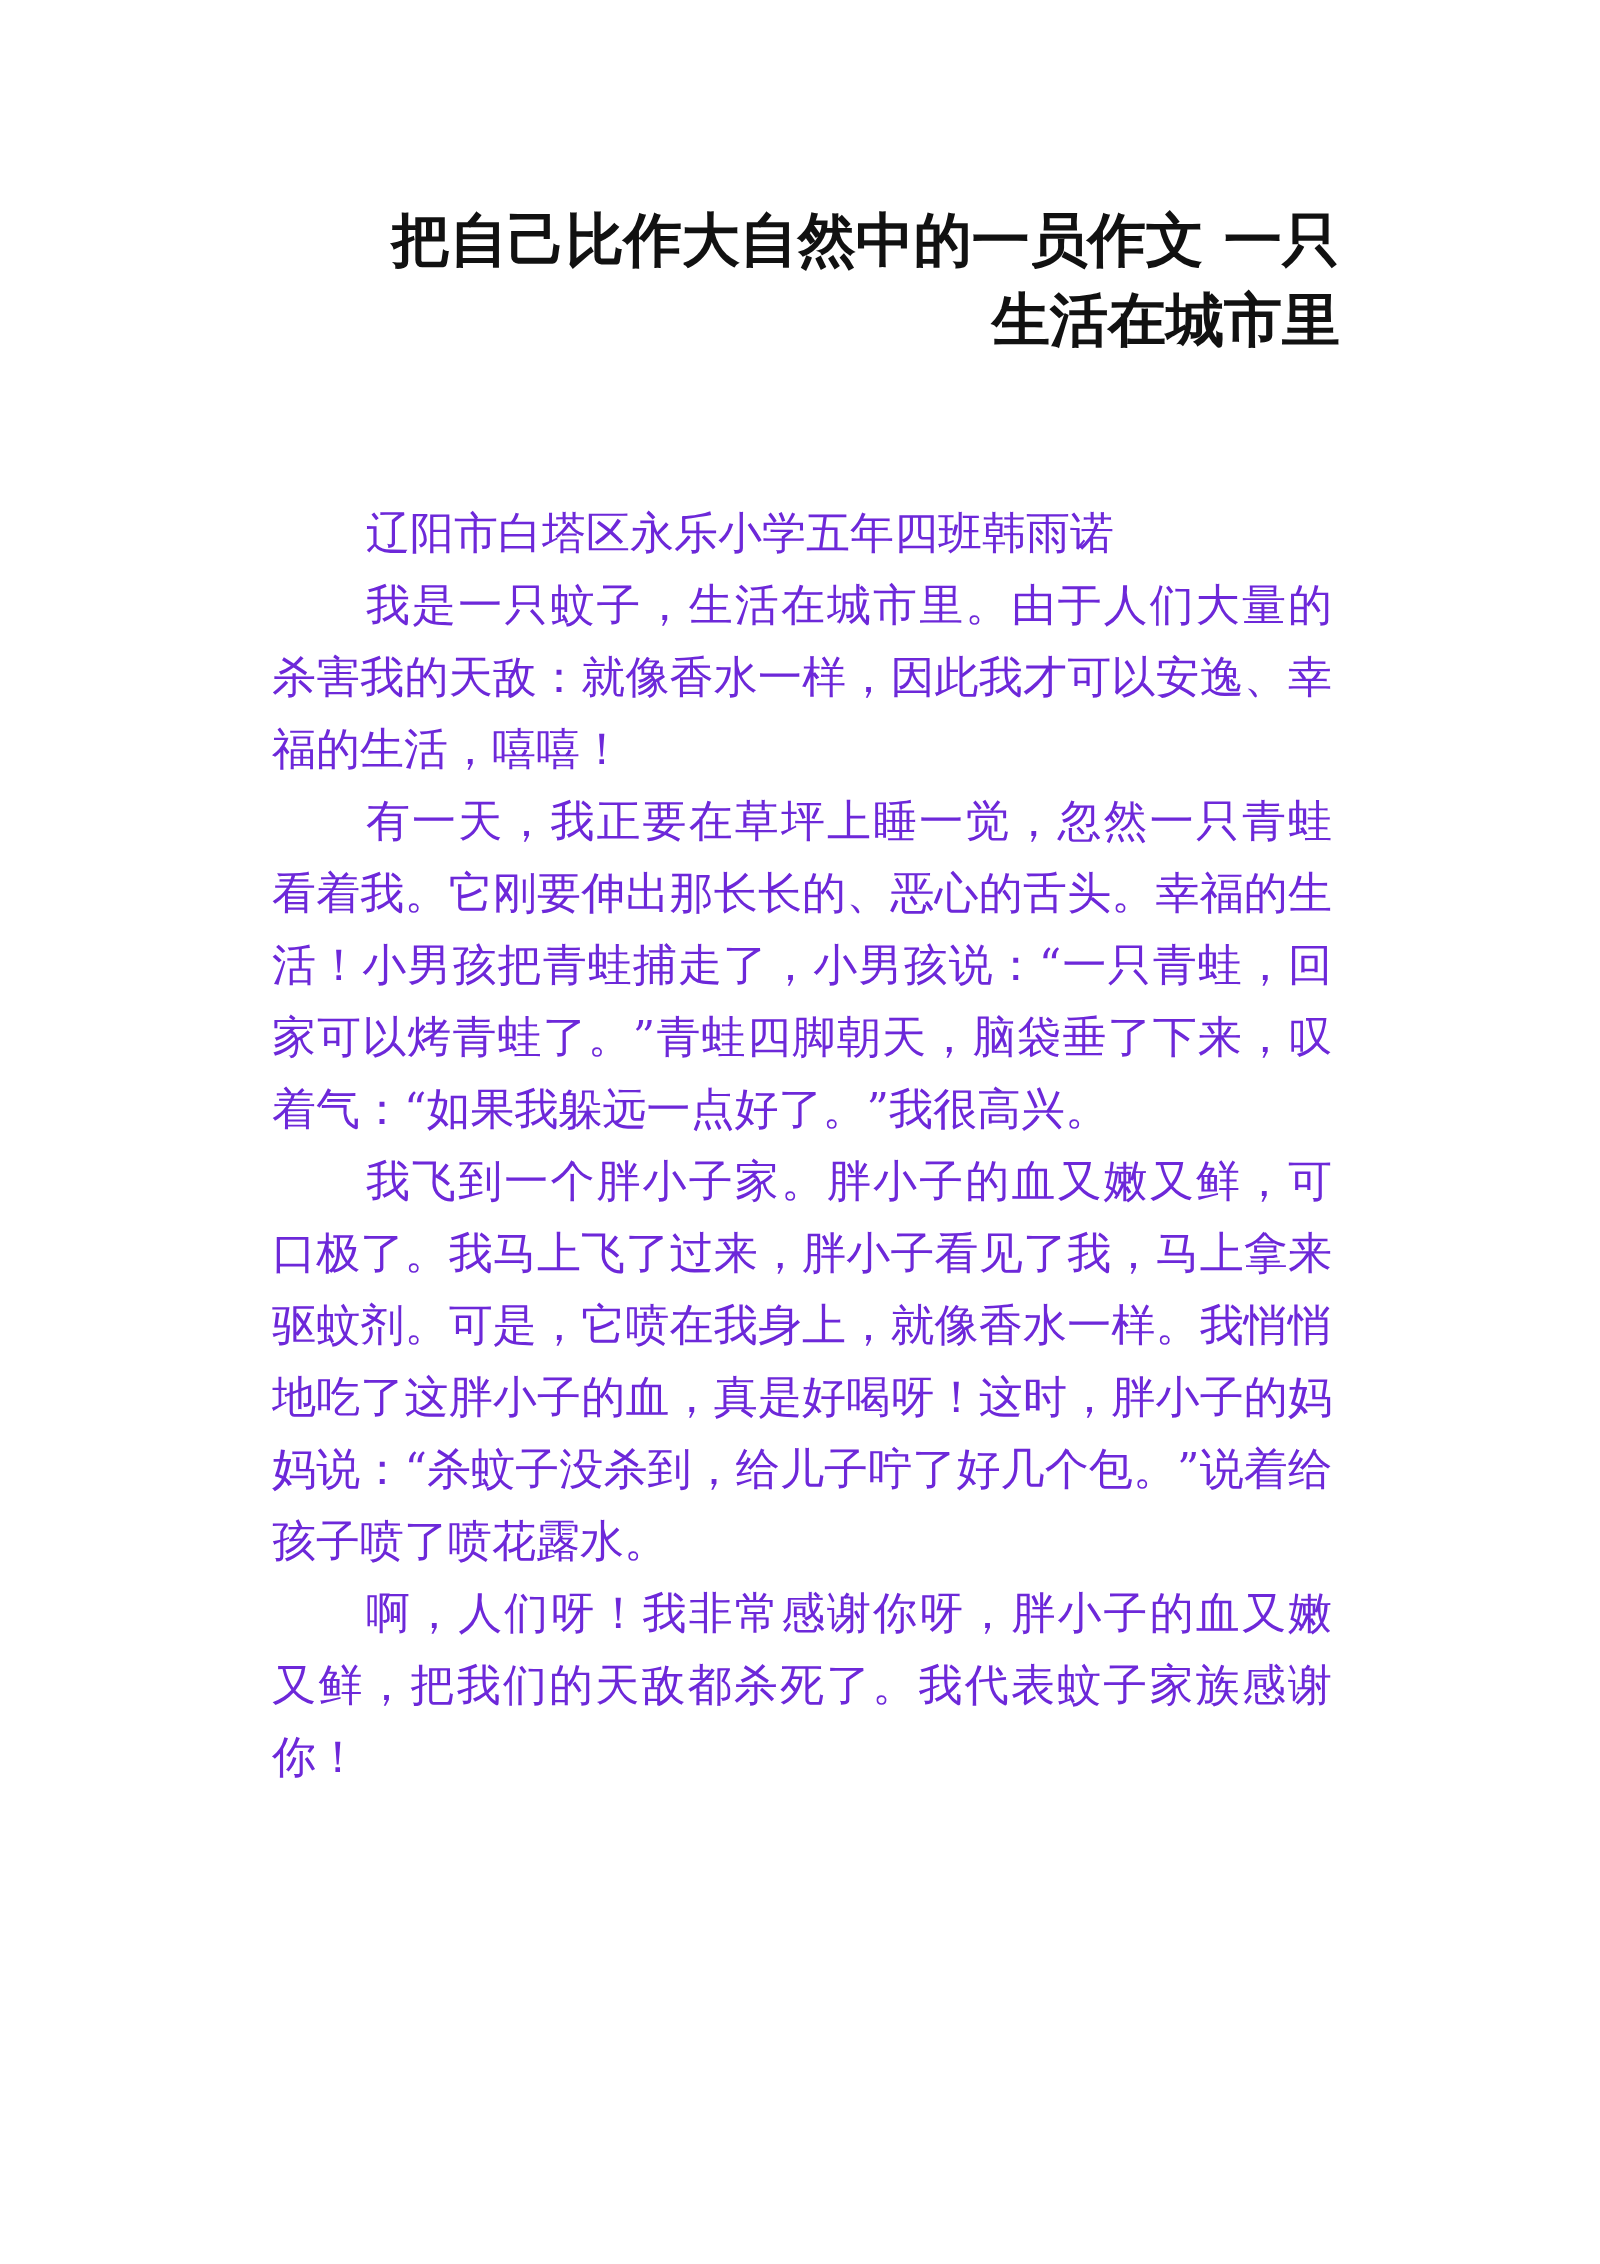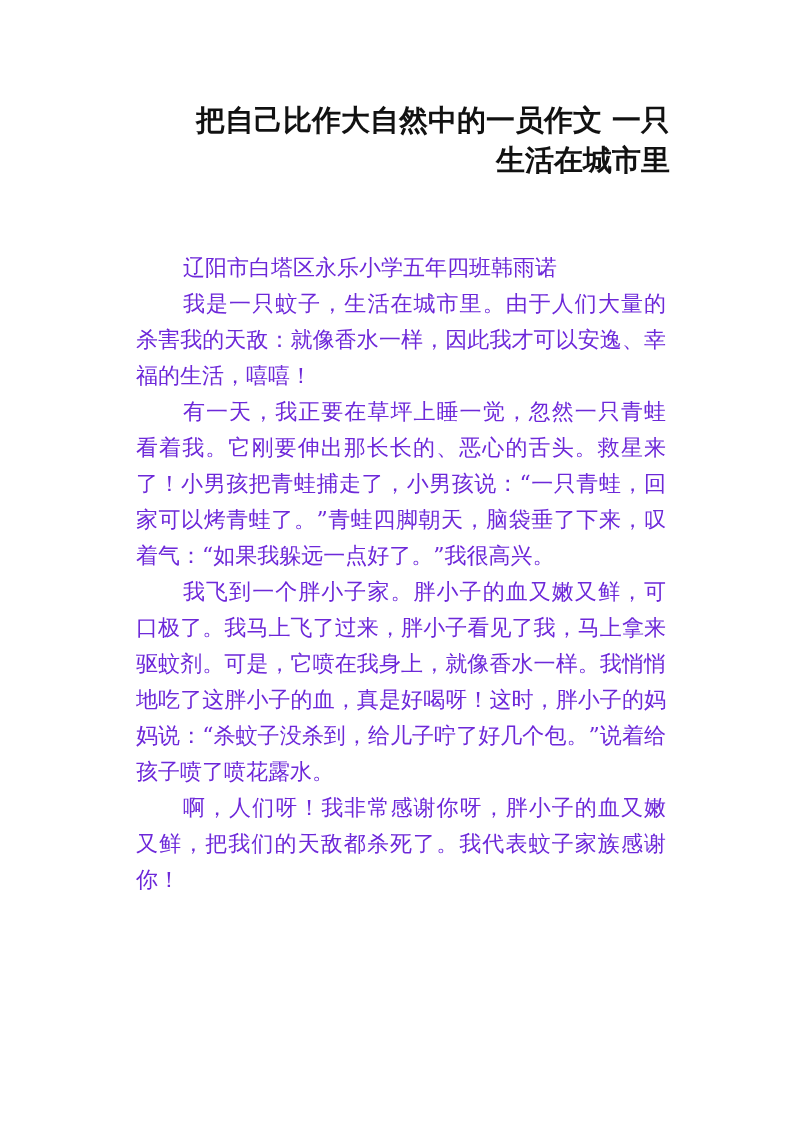--- a/index.html
+++ b/index.html
@@ -72,19 +72,19 @@
 <div class="page">
 
   <h1 class="title">
     <span>把自己比作大自然中的一员作文  一只</span>
     <span>生活在城市里</span>
   </h1>
 
   <div class="body">
     <p class="para">辽阳市白塔区永乐小学五年四班韩雨诺</p>
     <p class="para">我是一只蚊子，生活在城市里。由于人们大量的杀害我的天敌：就像香水一样，因此我才可以安逸、幸福的生活，嘻嘻！</p>
-    <p class="para">有一天，我正要在草坪上睡一觉，忽然一只青蛙看着我。它刚要伸出那长长的、恶心的舌头。救星来了！小男孩把青蛙捕走了，小男孩说：“一只青蛙，回家可以烤青蛙了。”青蛙四脚朝天，脑袋垂了下来，叹着气：“如果我躲远一点好了。”我很高兴。</p>
+    <p class="para">有一天，我正要在草坪上睡一觉，忽然一只青蛙看着我。它刚要伸出那长长的、恶心的舌头。幸福的生活！小男孩把青蛙捕走了，小男孩说：“一只青蛙，回家可以烤青蛙了。”青蛙四脚朝天，脑袋垂了下来，叹着气：“如果我躲远一点好了。”我很高兴。</p>
     <p class="para">我飞到一个胖小子家。胖小子的血又嫩又鲜，可口极了。我马上飞了过来，胖小子看见了我，马上拿来驱蚊剂。可是，它喷在我身上，就像香水一样。我悄悄地吃了这胖小子的血，真是好喝呀！这时，胖小子的妈妈说：“杀蚊子没杀到，给儿子咛了好几个包。”说着给孩子喷了喷花露水。</p>
     <p class="para">啊，人们呀！我非常感谢你呀，胖小子的血又嫩又鲜，把我们的天敌都杀死了。我代表蚊子家族感谢你！</p>
   </div>
 
 
 </div>
 
 </body></html>

